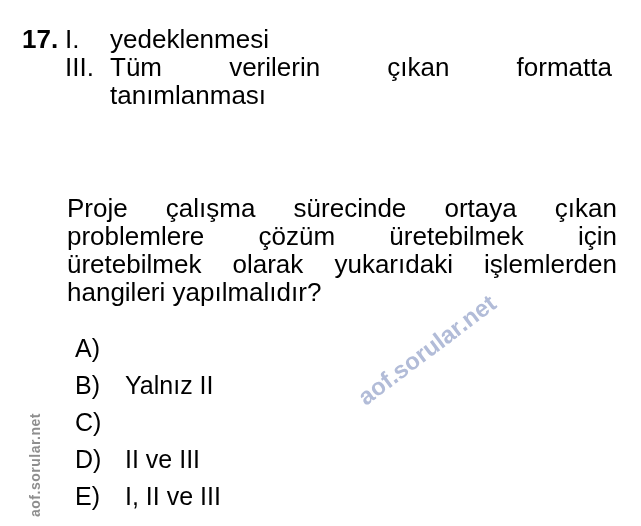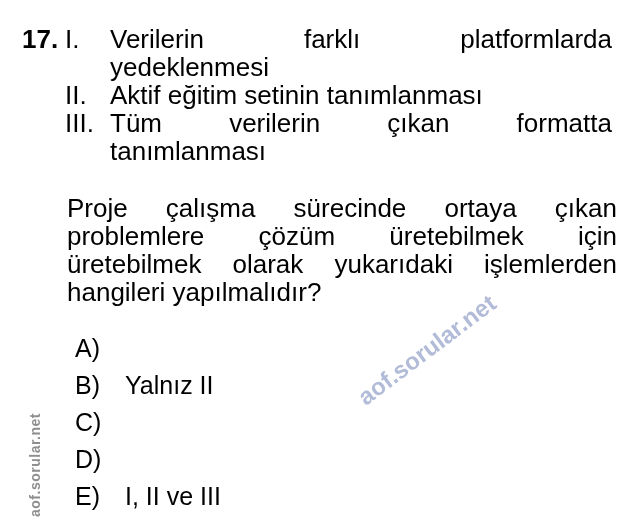--- a/index.html
+++ b/index.html
@@ -89,28 +89,21 @@
 <body>
 
 <div id="page">
 
   <div id="qnum" class="abs">17.</div>
 
   <div id="roman-list" class="abs">
     <div class="item">
       <span class="numeral">I.</span>
       <div class="itext">
-        <div class="jline">Verilerin farklı platformlarda</div>
         <div>yedeklenmesi</div>
-      </div>
-    </div>
-    <div class="item">
-      <span class="numeral">II.</span>
-      <div class="itext">
-        <div>Aktif eğitim setinin tanımlanması</div>
       </div>
     </div>
     <div class="item">
       <span class="numeral">III.</span>
       <div class="itext">
         <div class="jline">Tüm verilerin çıkan formatta</div>
         <div>tanımlanması</div>
       </div>
     </div>
   </div>
@@ -128,20 +121,21 @@
     </div>
     <div class="opt">
       <span class="letter">B)</span>
       <span>Yalnız II</span>
     </div>
     <div class="opt">
       <span class="letter">C)</span>
     </div>
     <div class="opt">
       <span class="letter">D)</span>
+      <span>II ve III</span>
     </div>
     <div class="opt">
       <span class="letter">E)</span>
       <span>I, II ve III</span>
     </div>
   </div>
 
   <div id="wm-diag" class="abs" style="color: rgb(178, 188, 216);">aof.sorular.net</div>
   <div id="wm-vert" class="abs" style="color: rgb(142, 142, 142);">aof.sorular.net</div>
 

